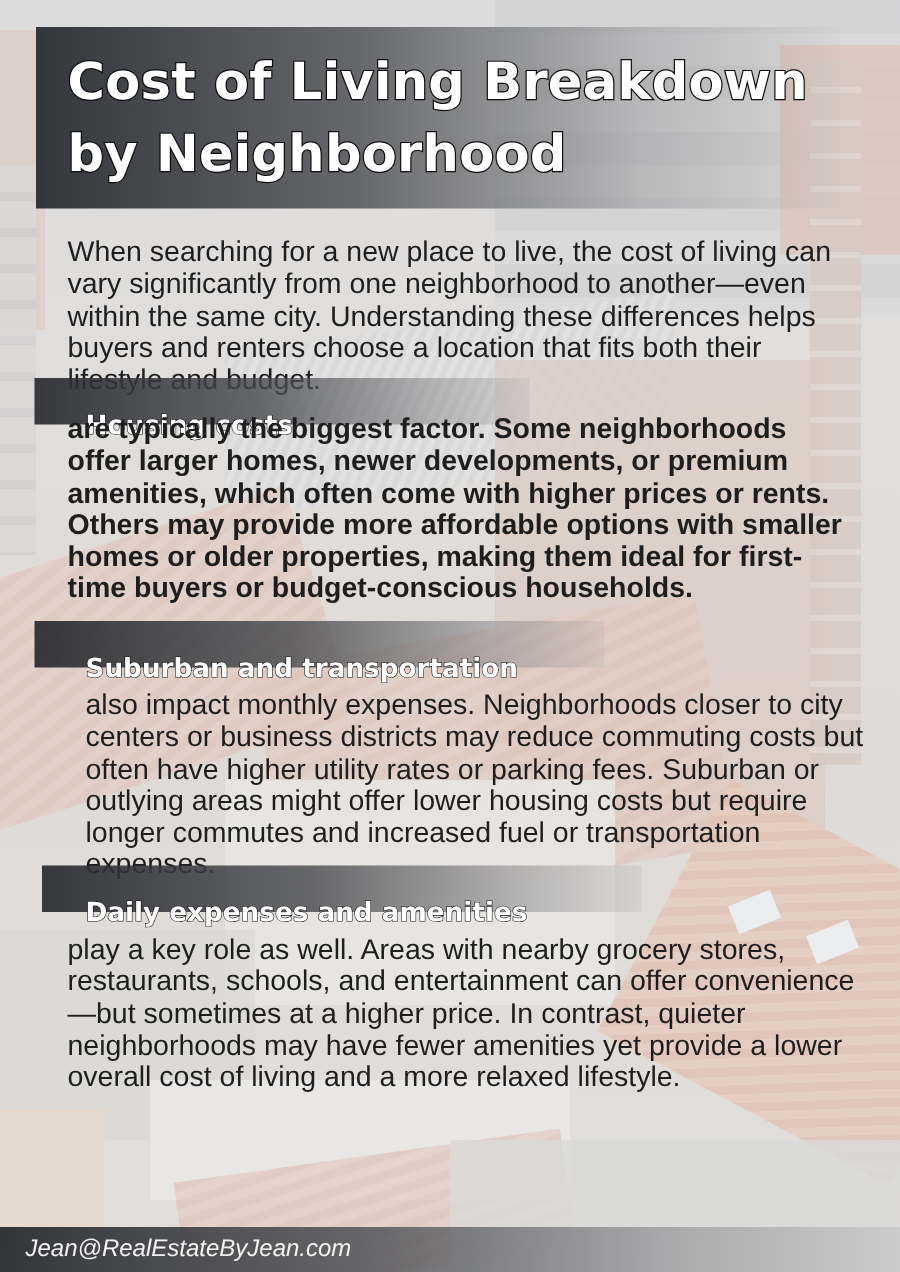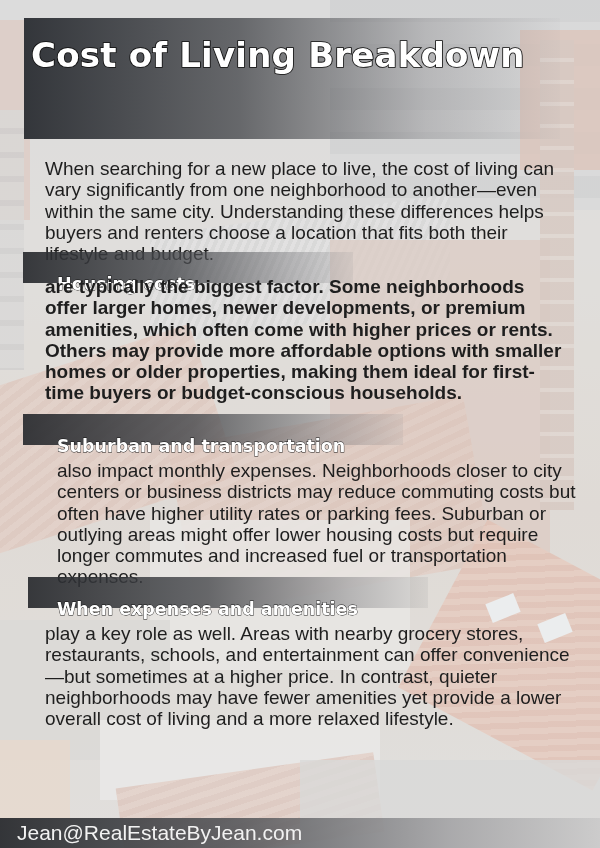--- a/index.html
+++ b/index.html
@@ -35,40 +35,40 @@
   .peach-wall { left:0; top:740px; width:70px; height:90px; background:#e3cbb6; opacity:.8; }
   .white-bldg-bottom { left:100px; top:720px; width:280px; height:80px; background:#e7e5e4; opacity:.9; }
   .tile-roof-bottom { left:120px; top:770px; width:260px; height:80px;
          background: repeating-linear-gradient(170deg,#d2a89a 0 6px,#dcb8aa 6px 12px); opacity:.8; transform: rotate(-8deg);}
   .flat-roof-bottom { left:300px; top:760px; width:300px; height:88px; background:#cbcbcb; opacity:.8; }
   .wash { left:0; top:0; width:600px; height:848px; background: rgba(236,234,232,.45); }
 
   
   .title-box { position:absolute; left:24px; top:18px; width:536px; height:121px;
      background: linear-gradient(90deg, rgba(42,45,50,.95) 0%, rgba(72,74,78,.8) 40%, rgba(120,120,124,.35) 75%, rgba(160,160,164,.05) 100%); }
-  .title { position:absolute; left:31px; top:31px; margin:0; width:540px;
+  .title { position:absolute; left:45px; top:31px; margin:0; width:540px;
      font-family:"DejaVu Sans", sans-serif; font-weight:bold; font-size:34px; line-height:48px;
      color:#ffffff; letter-spacing:0.2px;
      -webkit-text-stroke: 1.6px #111; paint-order: stroke fill;
      text-shadow: 0 0 1px #000; }
 
   
   .para { position:absolute; left:45px; width:525px; margin:0;
      font-family:"Liberation Sans", sans-serif; font-size:19px; line-height:21.3px; color:#1e1e1e; }
   .heading-bar { position:absolute; left:23px; height:31px;
      background: linear-gradient(90deg, rgba(40,42,46,.92) 0%, rgba(70,72,76,.8) 45%, rgba(120,120,124,.45) 80%, rgba(150,150,152,.15) 100%); }
   .heading { position:absolute; left:17px; top:3px; margin:17px; white-space:nowrap;
      font-family:"DejaVu Sans", sans-serif; font-weight:bold; font-size:17.5px; line-height:24px;
      color:#ffffff; -webkit-text-stroke: 0.8px #111; paint-order: stroke fill; }
 
   
   .footer-bar { position:absolute; left:0; top:818px; width:600px; height:30px;
      background: linear-gradient(90deg, rgba(42,44,48,.95) 0%, rgba(80,82,86,.85) 40%, rgba(130,130,134,.55) 75%, rgba(170,170,172,.3) 100%); }
   .footer-email { position:absolute; left:17px; top:5px; margin:0;
-     font-family:"Liberation Sans", sans-serif; font-size:21px; line-height:20px; color:#f2f2f2; }
+     font-family:"Liberation Sans", sans-serif; font-size:16px; line-height:20px; color:#f2f2f2;font-style:italic; }
 </style>
 </head>
 <body>
 
 <div class="bg">
   <div class="layer sky"></div>
   <div class="layer bldg-grey-top"></div>
   <div class="layer bldg-brick-top"></div>
   <div class="layer roof-left-top"></div>
   <div class="layer wall-left"></div>
@@ -85,34 +85,35 @@
   <div class="layer peach-wall"></div>
   <div class="layer white-bldg-bottom"></div>
   <div class="layer tile-roof-bottom"></div>
   <div class="layer flat-roof-bottom"></div>
   <div class="layer wash"></div>
 </div>
 
 <div class="title-box"></div>
 <h1 class="title">
   <span>Cost of Living Breakdown</span><br>
+  <span>by Neighborhood</span>
 </h1>
 
 <p class="para" style="top:158px;">When searching for a new place to live, the cost of living can vary significantly from one neighborhood to another—even within the same city. Understanding these differences helps buyers and renters choose a location that fits both their lifestyle and budget.</p>
 
 <div class="heading-bar" style="top:252px; width:330px;">
   <h2 class="heading">Housing costs</h2>
 </div>
 <p class="para" style="top:276px;font-weight:bold;">are typically the biggest factor. Some neighborhoods offer larger homes, newer developments, or premium amenities, which often come with higher prices or rents. Others may provide more affordable options with smaller homes or older properties, making them ideal for first-time buyers or budget-conscious households.</p>
 
 <div class="heading-bar" style="top:414px; width:380px;">
   <h2 class="heading">Suburban and transportation</h2>
 </div>
 <p class="para" style="top:460px;margin-left:12px;">also impact monthly expenses. Neighborhoods closer to city centers or business districts may reduce commuting costs but often have higher utility rates or parking fees. Suburban or outlying areas might offer lower housing costs but require longer commutes and increased fuel or transportation expenses.</p>
 
 <div class="heading-bar" style="top:577px; left:28px; width:400px;">
-  <h2 class="heading" style="left:12px;">When expenses and amenities</h2>
+  <h2 class="heading" style="left:12px;">Daily expenses and amenities</h2>
 </div>
 <p class="para" style="top:623px;">play a key role as well. Areas with nearby grocery stores, restaurants, schools, and entertainment can offer convenience—but sometimes at a higher price. In contrast, quieter neighborhoods may have fewer amenities yet provide a lower overall cost of living and a more relaxed lifestyle.</p>
 
 <div class="footer-bar">
   <p class="footer-email">Jean@RealEstateByJean.com</p>
 </div>
 
 </body></html>

